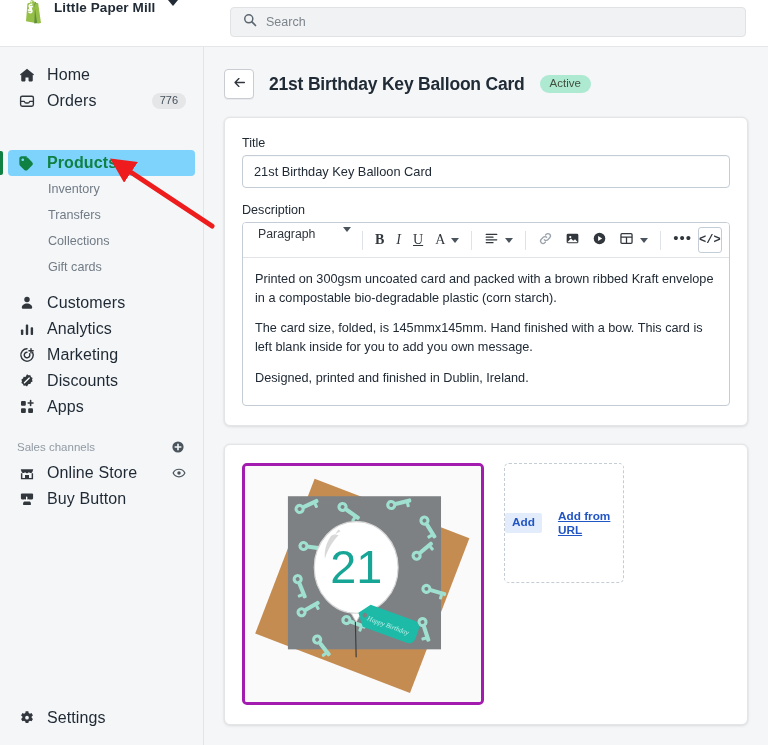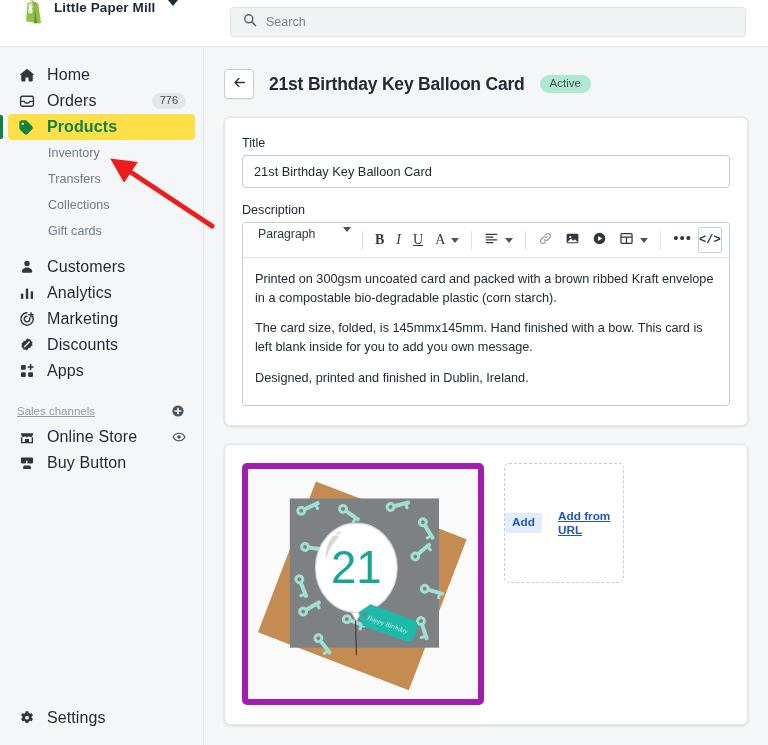--- a/index.html
+++ b/index.html
@@ -52,41 +52,41 @@
     display: flex; flex-direction: column; position: relative;
   }
   .nav-top { padding-top: 15px; }
   .nav-row {
     display: flex; align-items: center; gap: 11px;
     height: 26px; margin: 0 8px 0 8px; padding: 0 9px;
     border-radius: 4px; cursor: pointer; position: relative;
   }
   .nav-row .ic { width: 19px; display: flex; align-items: center; justify-content: center; flex: 0 0 19px; }
   .nav-label { font-size: 16px; color: #1f2933; font-weight: 400; letter-spacing: .1px; }
-  .nav-row.selected { background: #fde047; }
+  .nav-row.selected { background: #7dd3fc; margin-top: 36px; }
   .nav-row.selected .nav-label { color: #108043; font-weight: 700; }
   .nav-row.selected::before {
     content: ""; position: absolute; left: -8px; top: 1px; bottom: 1px; width: 3px;
     background: #108043; border-radius: 0 2px 2px 0;
   }
   .badge-count {
     margin-left: auto; background: #e4e6e8; color: #45505a;
     font-size: 11px; border-radius: 10px; padding: 2px 8px 3px; line-height: 1;
   }
   .sub-row {
     display: flex; align-items: center; height: 26px;
     padding-left: 40px; margin: 0 8px; cursor: pointer; border-radius: 4px;
   }
   .sub-label { font-size: 12.6px; color: #717b85; }
   .section-gap { height: 10px; }
   .channels-head {
     display: flex; align-items: center; height: 26px;
     padding: 0 18px 0 17px; margin-top: 14px;
   }
-  .channels-title { font-size: 11.5px; color: #919aa3; text-decoration: underline; }
+  .channels-title { font-size: 11.5px; color: #919aa3; }
   .channels-add { margin-left: auto; display: flex; align-items: center; cursor: pointer; }
   .nav-row .eye { margin-left: auto; display: flex; align-items: center; cursor: pointer; }
   .nav-bottom { margin-top: auto; padding-bottom: 14px; }
 
   
   .annot-arrow { position: absolute; left: 108px; top: 103px; pointer-events: none; z-index: 20; }
 
   
   .main { flex: 1; min-width: 0; overflow: hidden; background: #f4f6f8; padding: 0 20px; }
   .page-head { display: flex; align-items: center; gap: 15px; padding: 22px 0 18px 0; }
@@ -150,21 +150,21 @@
     font-family: "Liberation Mono", monospace;
   }
   .editor-body { padding: 12px 12px 18px; min-height: 128px; }
   .editor-body p { font-size: 12.7px; color: #212b36; line-height: 1.47; margin-bottom: 12px; }
   .editor-body p:last-child { margin-bottom: 0; }
 
   
   .section-title { font-size: 13.6px; font-weight: 700; color: #212b36; margin-bottom: 14px; }
   .media-row { display: flex; gap: 20px; align-items: flex-start; }
   .media-thumb {
-    width: 242px; height: 242px; border: 6px solid #a21caf; border-radius: 5px;
+    width: 242px; height: 242px; border: 3px solid #a21caf; border-radius: 5px;
     background: #fafafa; overflow: hidden; cursor: pointer; position: relative;
   }
   .media-thumb svg { display: block; width: 100%; height: 100%; }
   .media-add {
     width: 120px; height: 120px; border: 1px dashed #c4cdd5; border-radius: 5px;
     background: #fff; display: flex; flex-direction: row;
     align-items: center; justify-content: center; gap: 16px;
   }
   .add-btn {
     background: #e3ecfb; color: #2255c4; font-size: 11.8px; font-weight: 700;

